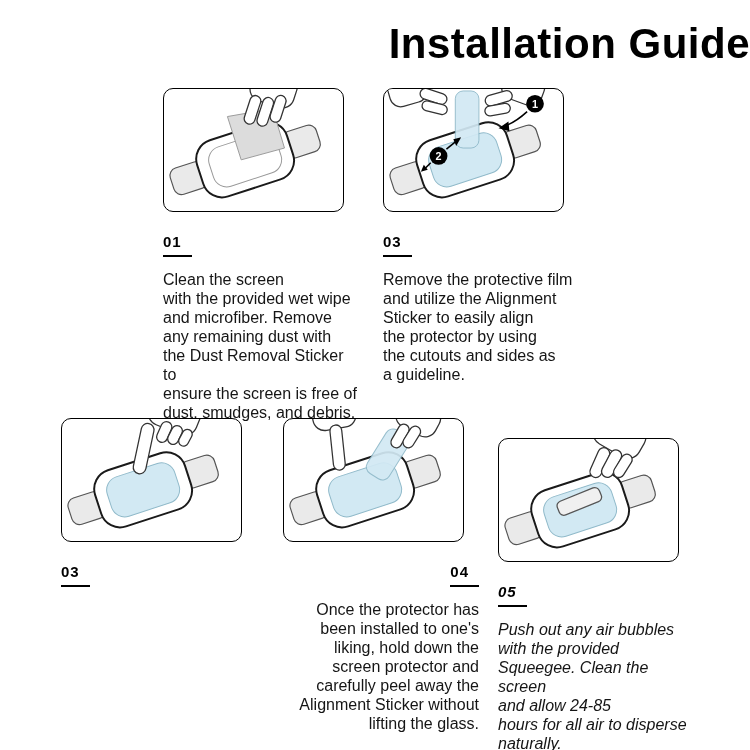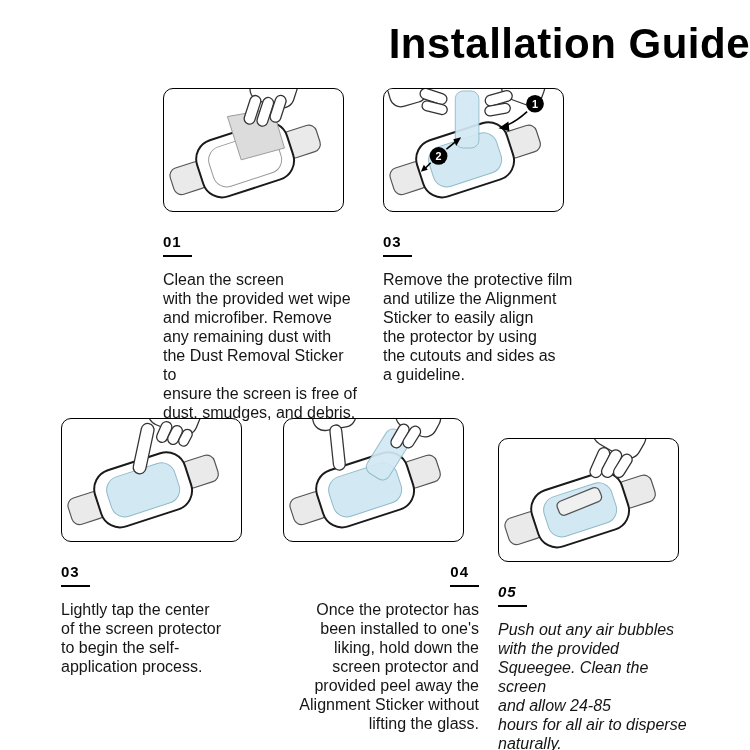--- a/index.html
+++ b/index.html
@@ -126,24 +126,20 @@
         <g fill="#fff" stroke="#333" stroke-width="1.3">
           <rect x="88" y="-24" width="52" height="36" rx="13" transform="rotate(22 114 -6)"></rect>
           <rect x="98" y="2" width="11" height="22" rx="5.5" transform="rotate(24 103 13)"></rect>
           <rect x="109" y="6" width="11" height="20" rx="5.5" transform="rotate(26 114 16)"></rect>
           <rect x="120" y="10" width="10" height="18" rx="5" transform="rotate(28 125 19)"></rect>
           <rect x="76" y="4" width="13" height="52" rx="6.5" transform="rotate(12 82 30)"></rect>
         </g>
       </svg>
     </div>
     <div class="num">03</div>
-    <p class="txt">Lightly tap the center
-of the screen protector
-to begin the self-
-application process.</p>
   </section>
 
   <section class="step s4">
     <div class="box">
       <svg viewBox="0 0 181 124">
         <g transform="rotate(-18 82 72)">
           <rect x="4" y="58" width="36" height="28" rx="8" stroke="#555" stroke-width="1.2" fill="#eaeaea"></rect>
           <rect x="124" y="58" width="36" height="28" rx="8" stroke="#555" stroke-width="1.2" fill="#eaeaea"></rect>
           <rect x="34" y="42" width="96" height="60" rx="20" fill="#fff" stroke="#1a1a1a" stroke-width="2"></rect>
           <rect x="46" y="51" width="72" height="42" rx="14" stroke="#8fb9c9" stroke-width="1" fill="#d2e9f3"></rect>
@@ -158,21 +154,21 @@
           <rect x="112" y="4" width="11" height="26" rx="5.5" transform="rotate(30 117 17)"></rect>
           <rect x="124" y="6" width="11" height="24" rx="5.5" transform="rotate(32 129 18)"></rect>
         </g>
       </svg>
     </div>
     <div class="num">04</div>
     <p class="txt">Once the protector has
 been installed to one's
 liking, hold down the
 screen protector and
-provided peel away the
+carefully peel away the
 Alignment Sticker without
 lifting the glass.</p>
   </section>
 
   <section class="step s5">
     <div class="box">
       <svg viewBox="0 0 181 124">
         <g transform="rotate(-18 82 72)">
           <rect x="4" y="58" width="36" height="28" rx="8" stroke="#555" stroke-width="1.2" fill="#eaeaea"></rect>
           <rect x="124" y="58" width="36" height="28" rx="8" stroke="#555" stroke-width="1.2" fill="#eaeaea"></rect>

